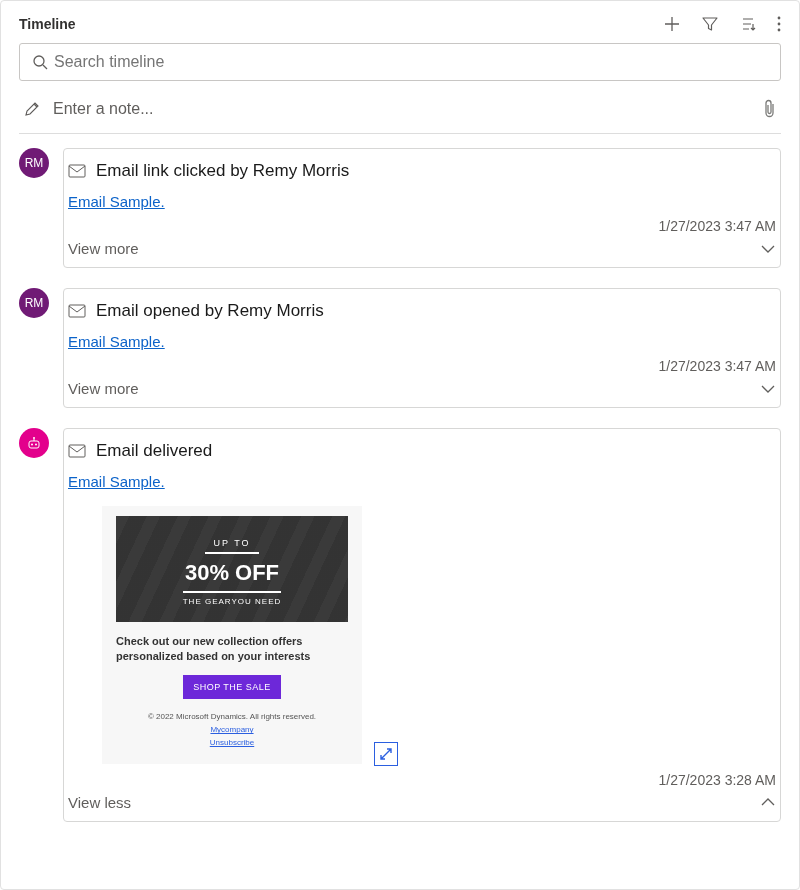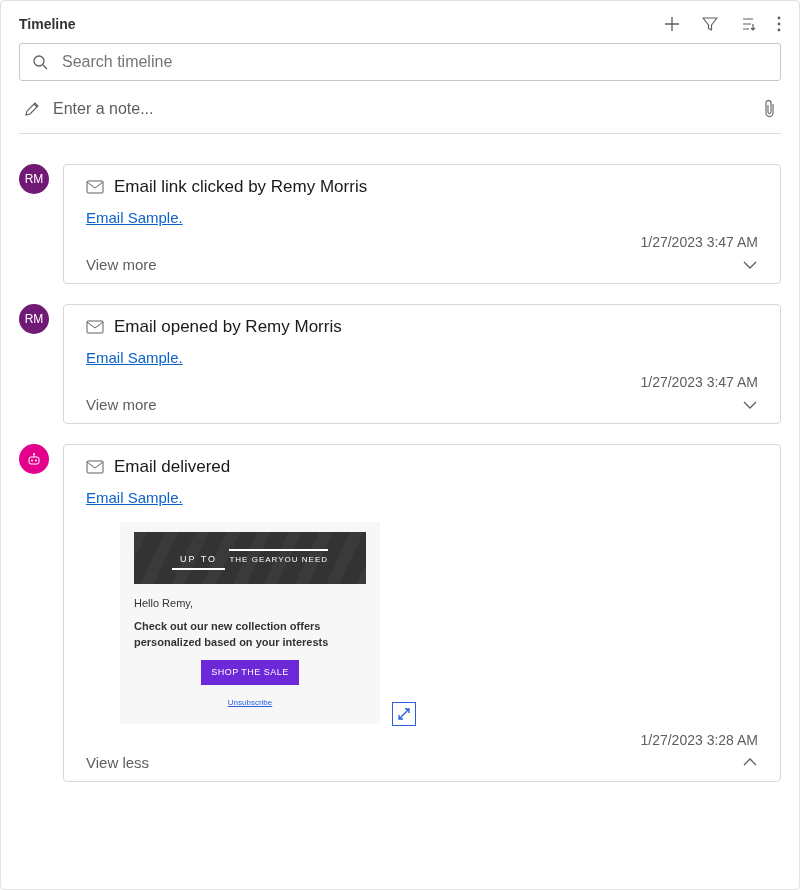--- a/index.html
+++ b/index.html
@@ -13,51 +13,51 @@
   }
   .header {
     display:flex; align-items:center; justify-content:space-between;
     margin-bottom:10px;
   }
   .header .title { font-size:14px; font-weight:600; }
   .header .toolbar { display:flex; gap:20px; align-items:center; color:#605e5c; }
   .header .toolbar .tool { display:flex; align-items:center; cursor:pointer; }
   .search-row {
     border:1px solid #c8c6c4; border-radius:3px;
-    padding:8px 12px; display:flex; align-items:center; gap:12px;
+    padding:8px 12px; display:flex; align-items:center; gap:4px;
     margin-bottom:18px;
   }
   .search-row input {
     border:none; outline:none; font-size:16px; color:#605e5c; width:100%;
     background:transparent;
   }
   .note-row {
     display:flex; align-items:center; gap:12px;
     padding:0 4px 14px 4px;
     border-bottom:1px solid #ddd;
-    margin-bottom:30px;
+    margin-bottom:14px;
   }
   .note-row .note-input {
     flex:1; font-size:16px; color:#605e5c;
   }
   .note-row .clip { color:#7a7a78; }
 
   .item {
     display:flex; gap:14px; margin-bottom:20px;
   }
   .avatar {
     width:30px; height:30px; border-radius:50%;
     display:flex; align-items:center; justify-content:center;
     font-size:12px; color:#fff; flex:0 0 30px;
   }
   .av-purple { background:#701a75; }
   .av-pink { background:#e3008c; }
   .card {
     flex:1; border:1px solid #d7d7d6; border-radius:4px;
-    padding:12px 22px 10px; background:#fff;
+    padding:12px 4px 10px; background:#fff;
   }
   .card-title-row { display:flex; align-items:center; gap:10px; margin-bottom:12px; }
   .card-title { font-size:17px; color:#1a1a1a; }
   .card-link { color:#0b62c9; text-decoration:underline; font-size:15px; display:inline-block; cursor:pointer; margin-bottom:8px; }
   .card-ts { text-align:right; color:#605e5c; font-size:14px; margin-bottom:6px; }
   .card-footer {
     display:flex; justify-content:space-between; align-items:center;
     color:#605e5c; font-size:15px; cursor:pointer; margin-top:4px;
   }
   .preview-wrap {
@@ -211,27 +211,29 @@
           </svg>
       </span>
       <span class="card-title">Email delivered</span>
     </div>
     <div><span class="card-link">Email Sample.</span></div>
 
     <div style="position:relative;">
       <div class="preview-wrap">
         <div class="promo">
           <div class="upto">UP TO</div>
+          <div class="pct">30% OFF</div>
           <div class="gear">THE GEARYOU NEED</div>
         </div>
         <div class="preview-body">
-          <div>Hello Remy,</div>
           <div style="margin-top:8px;font-weight:bold;">Check out our new collection offers personalized based on your interests</div>
           <div class="shop-btn">SHOP THE SALE</div>
           <div class="preview-ftr">
+            <div>© 2022 Microsoft Dynamics. All rights reserved.</div>
+            <span class="lnk">Mycompany</span>
             <span class="lnk">Unsubscribe</span>
           </div>
         </div>
         <div class="expand-box">
           <svg width="14" height="14" viewBox="0 0 14 14">
               <path d="M2 12L12 2 M8 2h4v4 M6 12H2V8" stroke="#2b5fe0" stroke-width="1.4" fill="none"></path>
             </svg>
         </div>
       </div>
     </div>

